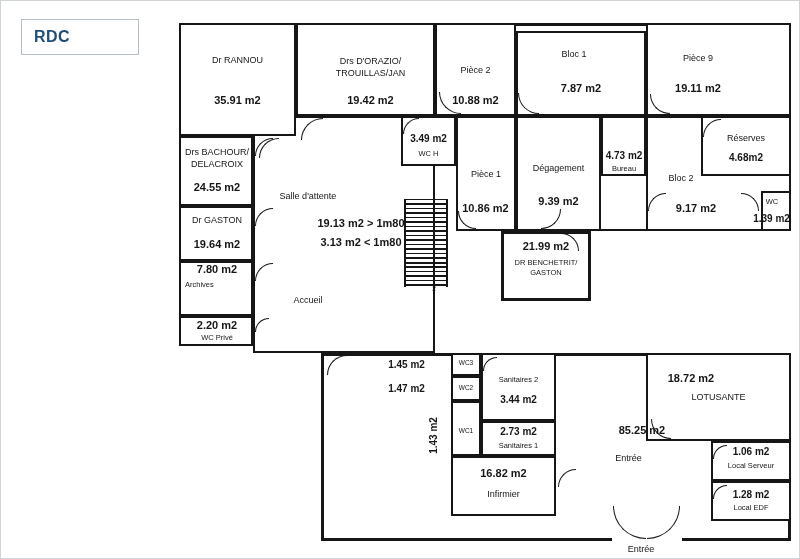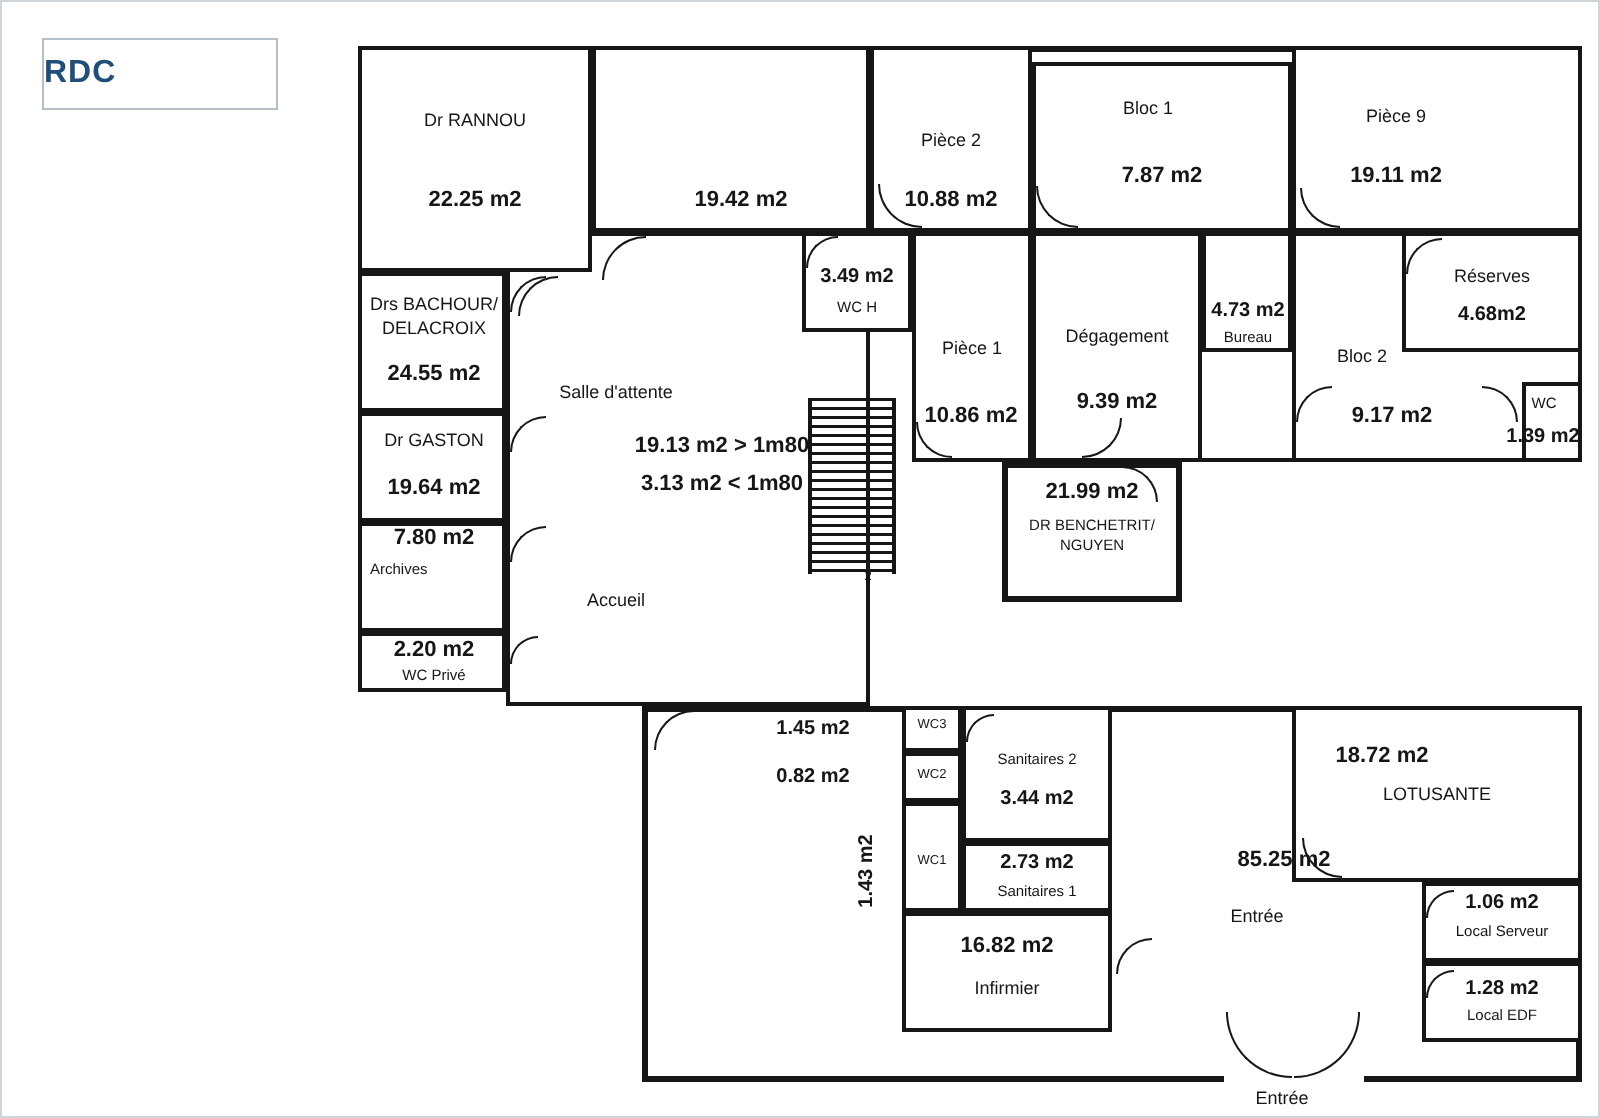--- a/index.html
+++ b/index.html
@@ -4,21 +4,21 @@
 <style>
   html,body { margin:0; padding:0; background:#ffffff; }
   .canvas {
     position:relative; width:800px; height:559px; background:#fff;
     border:1px solid #cfd4d8; box-sizing:border-box; overflow:hidden;
     font-family:"Liberation Sans", sans-serif; color:#161616;
   }
   .rdc-box {
     position:absolute; left:20px; top:18px; width:118px; height:36px;
     background:#fff; border:1px solid #b4bfc7; box-sizing:border-box;
-    display:flex; align-items:center; padding-left:0;
+    display:flex; align-items:center; padding-left:12px;
   }
   .rdc-box span { color:#1f4e79; font-weight:bold; font-size:16px; letter-spacing:.5px; }
   .room { position:absolute; border:2px solid #161616; background:#fff; box-sizing:border-box; }
   .room.thick { border-width:3px; }
   .wall { position:absolute; background:#161616; }
   .lbl { position:absolute; font-size:9px; line-height:1.3; text-align:center; white-space:pre-line; }
   .lbl.area { font-weight:bold; font-size:11px; }
   .lbl.asm { font-weight:bold; font-size:10px; }
   .lbl.sm { font-size:7.5px; }
   .lbl.xs { font-size:6.5px; }
@@ -105,22 +105,24 @@
   <div class="arc tl" style="left:254px;top:317px;width:14px;height:14px"></div>
   <div class="arc bl" style="left:457px;top:210px;width:18px;height:18px"></div>
   <div class="arc bl" style="left:650px;top:418px;width:20px;height:20px"></div>
   <div class="arc tl" style="left:557px;top:468px;width:18px;height:18px"></div>
   <div class="arc tl" style="left:712px;top:444px;width:14px;height:14px"></div>
   <div class="arc tl" style="left:712px;top:484px;width:14px;height:14px"></div>
   <div class="arc tl" style="left:482px;top:356px;width:14px;height:14px"></div>
   <div class="arc tl" style="left:326px;top:354px;width:20px;height:20px"></div>
 
   <div class="lbl" style="left:178px;top:54px;width:117px">Dr RANNOU</div>
-  <div class="lbl area" style="left:178px;top:92px;width:117px">22.25 m2</div>
-
+  <div class="lbl area" style="left:178px;top:92px;width:117px">35.91 m2</div>
+
+  <div class="lbl" style="left:305px;top:55px;width:129px">Drs D'ORAZIO/
+TROUILLAS/JAN</div>
   <div class="lbl area" style="left:305px;top:92px;width:129px">19.42 m2</div>
 
   <div class="lbl" style="left:434px;top:64px;width:81px">Pièce 2</div>
   <div class="lbl area" style="left:434px;top:92px;width:81px">10.88 m2</div>
 
   <div class="lbl" style="left:517px;top:48px;width:112px">Bloc 1</div>
   <div class="lbl area" style="left:517px;top:80px;width:126px">7.87 m2</div>
 
   <div class="lbl" style="left:647px;top:52px;width:100px">Pièce 9</div>
   <div class="lbl area" style="left:647px;top:80px;width:100px">19.11 m2</div>
@@ -160,26 +162,26 @@
   <div class="lbl sm" style="left:180px;top:332px;width:72px">WC Privé</div>
 
   <div class="lbl" style="left:262px;top:190px;width:90px">Salle d'attente</div>
   <div class="lbl area" style="left:295px;top:215px;width:130px">19.13 m2 &gt; 1m80</div>
   <div class="lbl area" style="left:295px;top:234px;width:130px">3.13 m2 &lt; 1m80</div>
 
   <div class="lbl" style="left:262px;top:294px;width:90px">Accueil</div>
 
   <div class="lbl area" style="left:505px;top:238px;width:80px">21.99 m2</div>
   <div class="lbl sm" style="left:502px;top:257px;width:86px">DR BENCHETRIT/
-NGUYEN</div>
+GASTON</div>
 
   <div class="lbl asm" style="left:378px;top:357px;width:55px">1.45 m2</div>
   <div class="lbl xs" style="left:452px;top:358px;width:26px">WC3</div>
 
-  <div class="lbl asm" style="left:378px;top:381px;width:55px">0.82 m2</div>
+  <div class="lbl asm" style="left:378px;top:381px;width:55px">1.47 m2</div>
   <div class="lbl xs" style="left:452px;top:383px;width:26px">WC2</div>
 
   <div class="lbl sm" style="left:482px;top:374px;width:71px">Sanitaires 2</div>
   <div class="lbl asm" style="left:482px;top:392px;width:71px">3.44 m2</div>
 
   <div class="lbl xs" style="left:452px;top:426px;width:26px">WC1</div>
   <div class="lbl asm rot" style="left:405px;top:428px;width:55px">1.43 m2</div>
 
   <div class="lbl asm" style="left:482px;top:424px;width:71px">2.73 m2</div>
   <div class="lbl sm" style="left:482px;top:440px;width:71px">Sanitaires 1</div>

